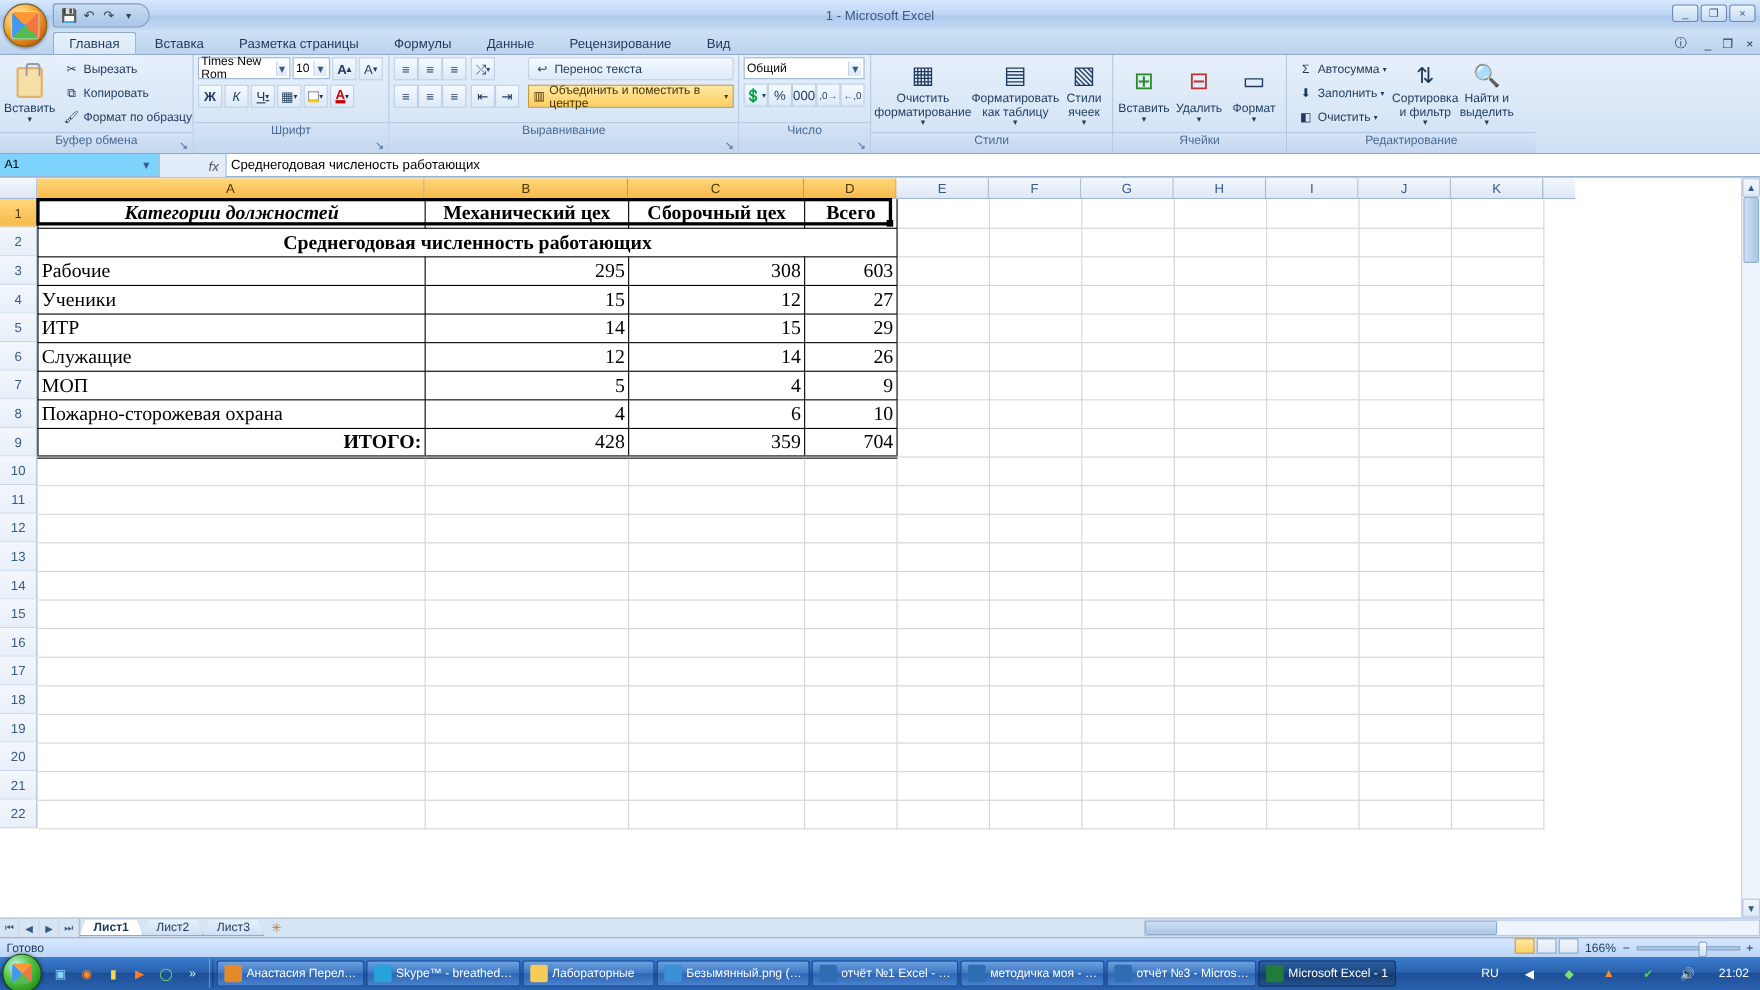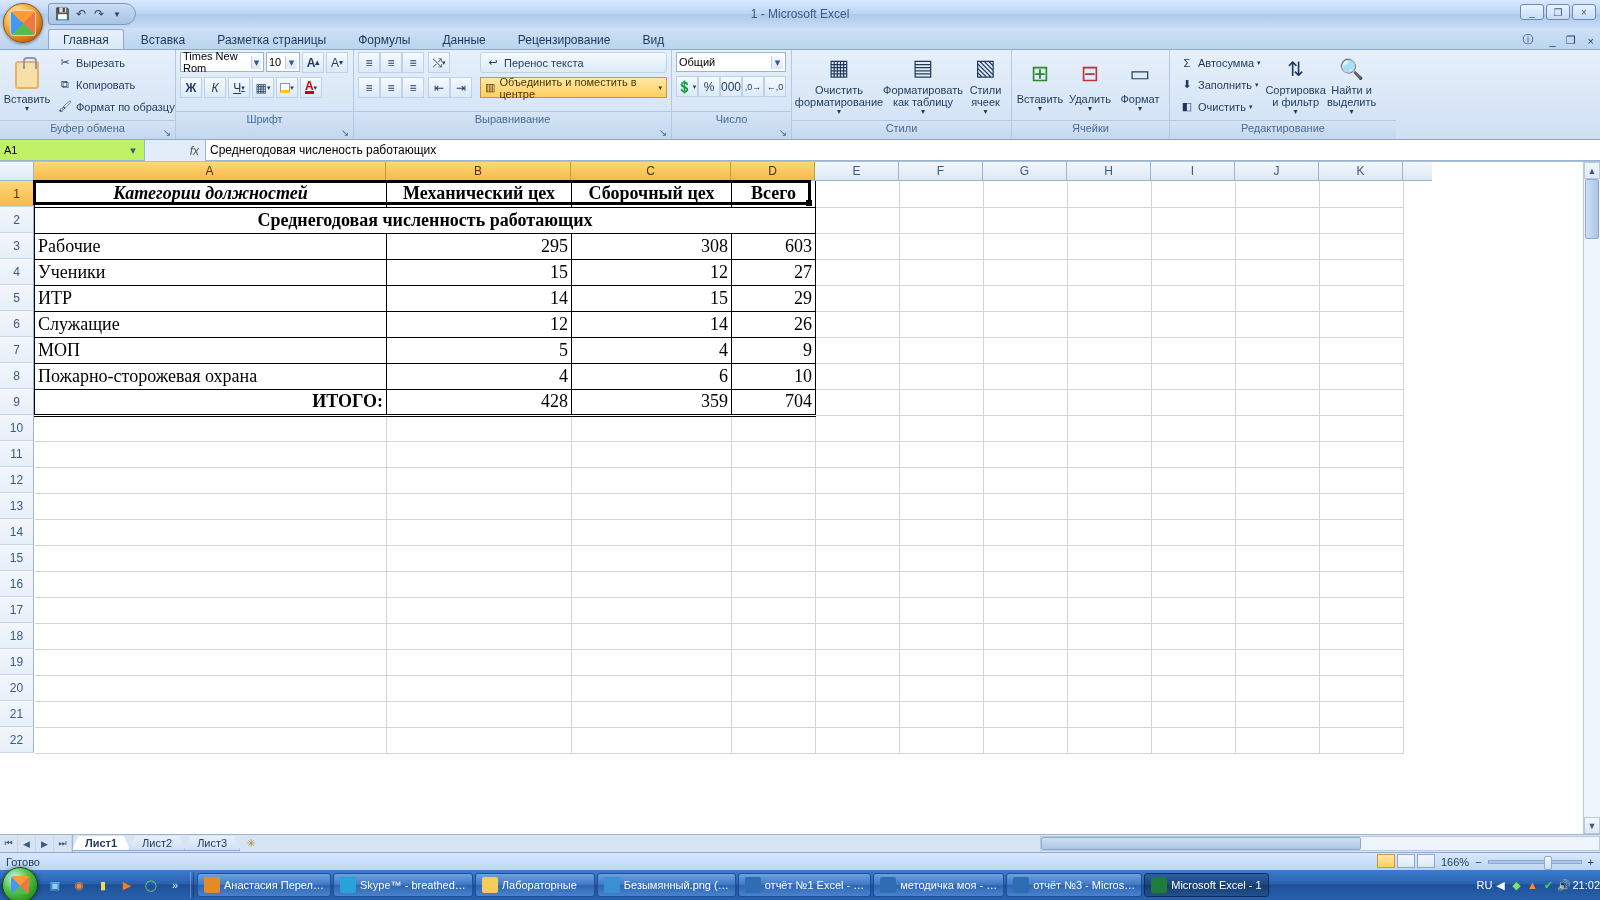--- a/index.html
+++ b/index.html
@@ -129,21 +129,21 @@
     padding:0 4px; display:flex; align-items:center; gap:4px;
     font-size:11px; color:#4a3500;
   }
   
   .namebox-row {
     height:22px; background:#e3edf9; border-bottom:1px solid #aebfd6;
     display:flex; align-items:stretch;
   }
   .namebox {
     width:145px; border:1px solid #9cb4d3; border-top:none; border-left:none;
-    background:#bef264; display:flex; align-items:center; padding:0 4px; position:relative;
+    background:#7dd3fc; display:flex; align-items:center; padding:0 4px; position:relative;
   }
   .namebox .dd2{ margin-left:auto; width:14px; text-align:center; color:#3b5a82; }
   .fx-btn{
     width:60px; display:flex;align-items:center;justify-content:flex-end; padding-right:6px;
     gap:6px; color:#777;
   }
   .fx-lab{ font-style:italic; color:#555; font-size:12px;}
   .formula-bar {
     flex:1; background:#fff; border:1px solid #9cb4d3; border-top:none; border-right:none;
     display:flex; align-items:center; padding:0 4px; font-size:12px; color:#000;
@@ -276,21 +276,21 @@
     background:linear-gradient(to bottom,#6ea2e0,#3f78c4 48%,#2d66b3 52%,#4a82cd);
     border:1px solid #1d4f97; border-radius:3px;
     display:flex; align-items:center; gap:4px; padding:0 6px;
     margin:0 1px; min-width:120px; max-width:150px; overflow:hidden;
   }
   .task.active{
     background:linear-gradient(to bottom,#2d5fa0,#1c477f 48%,#153b6e 52%,#24528e);
     border-color:#0e2f5c;
   }
   .task .ic{width:16px;height:16px; flex-shrink:0;}
-  .tray{ margin-left:auto; display:flex; align-items:center; gap:0; padding-right:0;}
+  .tray{ margin-left:auto; display:flex; align-items:center; gap:20px; padding-right:10px;}
   .tray .tm{ font-size:11px;}
   .tiny-ic{ width:16px; height:16px; display:inline-flex;align-items:center;justify-content:center; font-size:11px;}
 
   
   .ic-clip{ width:24px;height:28px; border:2px solid #e2b369; border-radius:3px; position:relative; background:#f6dfa9;}
   .ic-clip::before{content:"";position:absolute;top:-6px;left:6px;width:10px;height:10px;border:2px solid #99a;border-radius:4px 4px 0 0;border-bottom:none;}
 </style>
 </head>
 <body>
 

